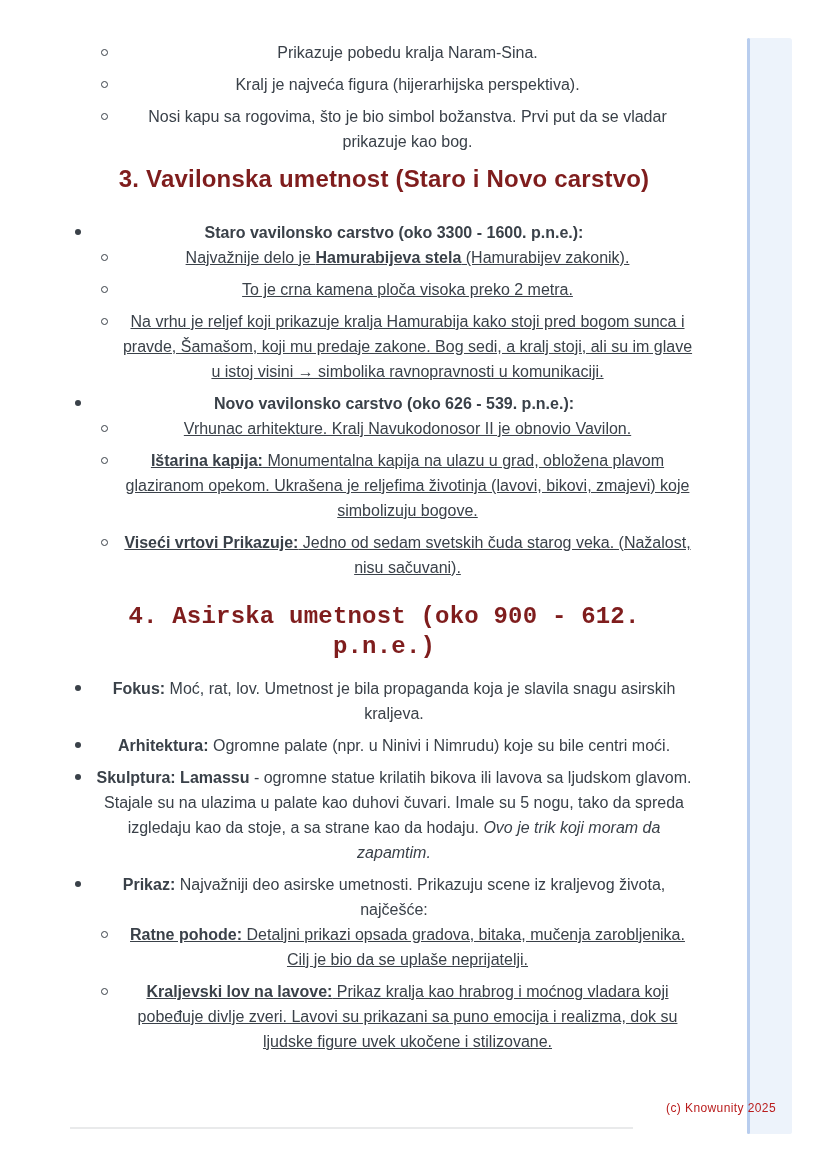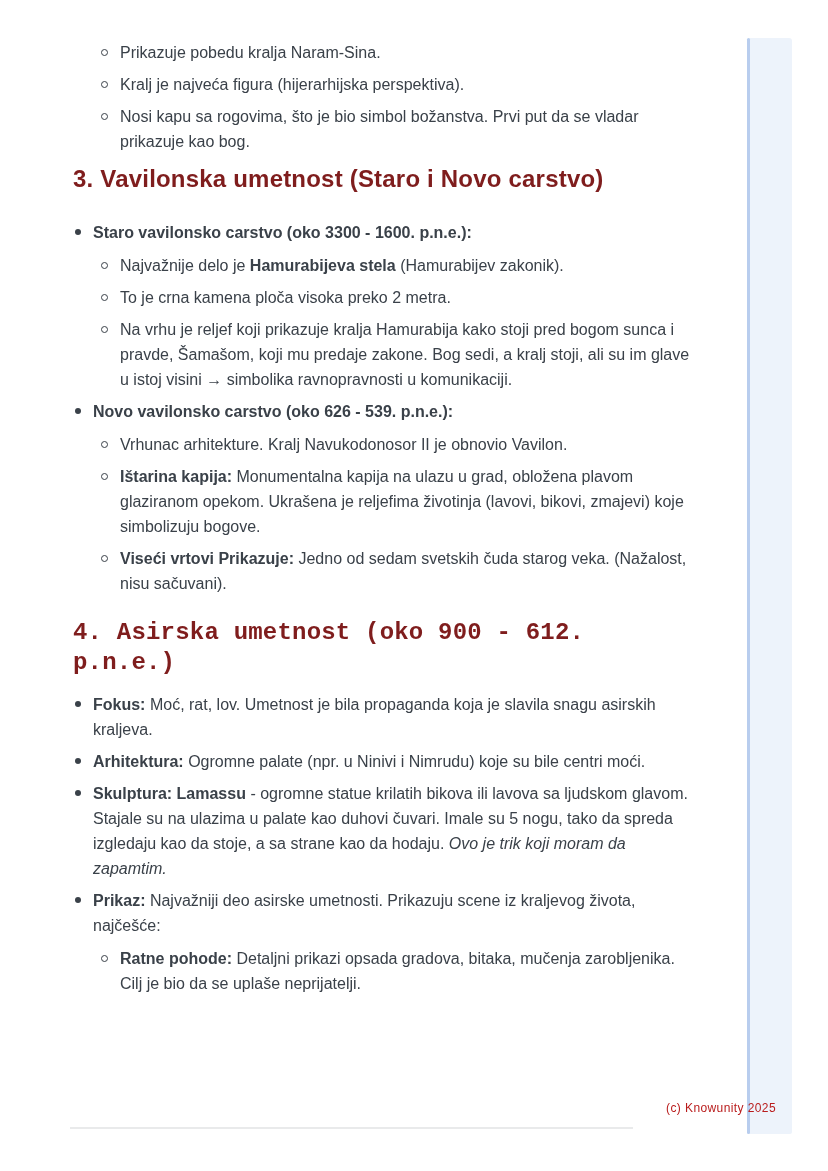--- a/index.html
+++ b/index.html
@@ -2,28 +2,28 @@
 <html><head>
 <meta charset="utf-8">
 <style>
   html,body{margin:0;padding:0;}
   body{
     width:828px;height:1171px;position:relative;overflow:hidden;
     background:#ffffff;
     font-family:"Liberation Sans", sans-serif;
     color:#3a4149;
   }
-  .content{position:absolute;left:73px;top:40px;width:622px;}
+  .content{position:absolute;left:73px;top:40px;width:622px;text-align:center;}
   ul{list-style:none;margin:0;padding:0;}
   li{position:relative;font-size:16px;line-height:25px;}
   .intro{padding-left:28px;}
   .intro li{margin-bottom:9px;}
   li.l1{padding-left:20px;margin-bottom:7px;}
   li.l2{padding-left:19px;margin-bottom:7px;}
-  ul.sub{padding-left:8px;margin-top:8px;}
+  ul.sub{padding-left:8px;margin-top:0;text-decoration:underline;}
   .dot{position:absolute;left:2px;top:9px;width:6px;height:6px;border-radius:50%;background:#3a4149;}
   .ring{position:absolute;left:0px;top:9px;width:7px;height:7px;border-radius:50%;border:1.5px solid #3a4149;box-sizing:border-box;background:transparent;}
   h2{font-weight:700;font-size:24px;line-height:30px;color:#7f1d1d;letter-spacing:0.2px;}
   h2.h3{margin:10px 0 26px 0;}
   h2.h4{margin:22px 0 14px 0;font-family:Liberation Mono, monospace;}
   b{font-weight:700;}
   i{font-style:italic;}
   .watermark{position:absolute;right:52px;top:1101px;font-size:12px;line-height:15px;color:#b91c1c;letter-spacing:0.4px;z-index:3;}
   .divider{position:absolute;left:70px;top:1127px;width:563px;height:2px;background:#e9eaeb;z-index:1;}
   .scroll-track{position:absolute;left:747px;top:38px;width:45px;height:1096px;background:#edf3fb;border-radius:3px 3px 2px 2px;z-index:2;}
@@ -106,20 +106,24 @@
       <span><b>Skulptura: Lamassu</b><span> - ogromne statue krilatih bikova ili lavova sa ljudskom glavom. Stajale su na ulazima u palate kao duhovi čuvari. Imale su 5 nogu, tako da spreda izgledaju kao da stoje, a sa strane kao da hodaju. </span><i>Ovo je trik koji moram da zapamtim.</i></span>
     </li>
     <li class="l1">
       <span class="dot"></span>
       <span><b>Prikaz:</b><span> Najvažniji deo asirske umetnosti. Prikazuju scene iz kraljevog života, najčešće:</span></span>
       <ul class="sub">
         <li class="l2">
           <span class="ring"></span>
           <span><b>Ratne pohode:</b><span> Detaljni prikazi opsada gradova, bitaka, mučenja zarobljenika. Cilj je bio da se uplaše neprijatelji.</span></span>
         </li>
+        <li class="l2">
+          <span class="ring"></span>
+          <span><b>Kraljevski lov na lavove:</b><span> Prikaz kralja kao hrabrog i moćnog vladara koji pobeđuje divlje zveri. Lavovi su prikazani sa puno emocija i realizma, dok su ljudske figure uvek ukočene i stilizovane.</span></span>
+        </li>
       </ul>
     </li>
   </ul>
 
 </div>
 
 <div class="watermark">(c) Knowunity 2025</div>
 <div class="divider"></div>
 <div class="scroll-track">
   <div class="scroll-thumb"></div>

